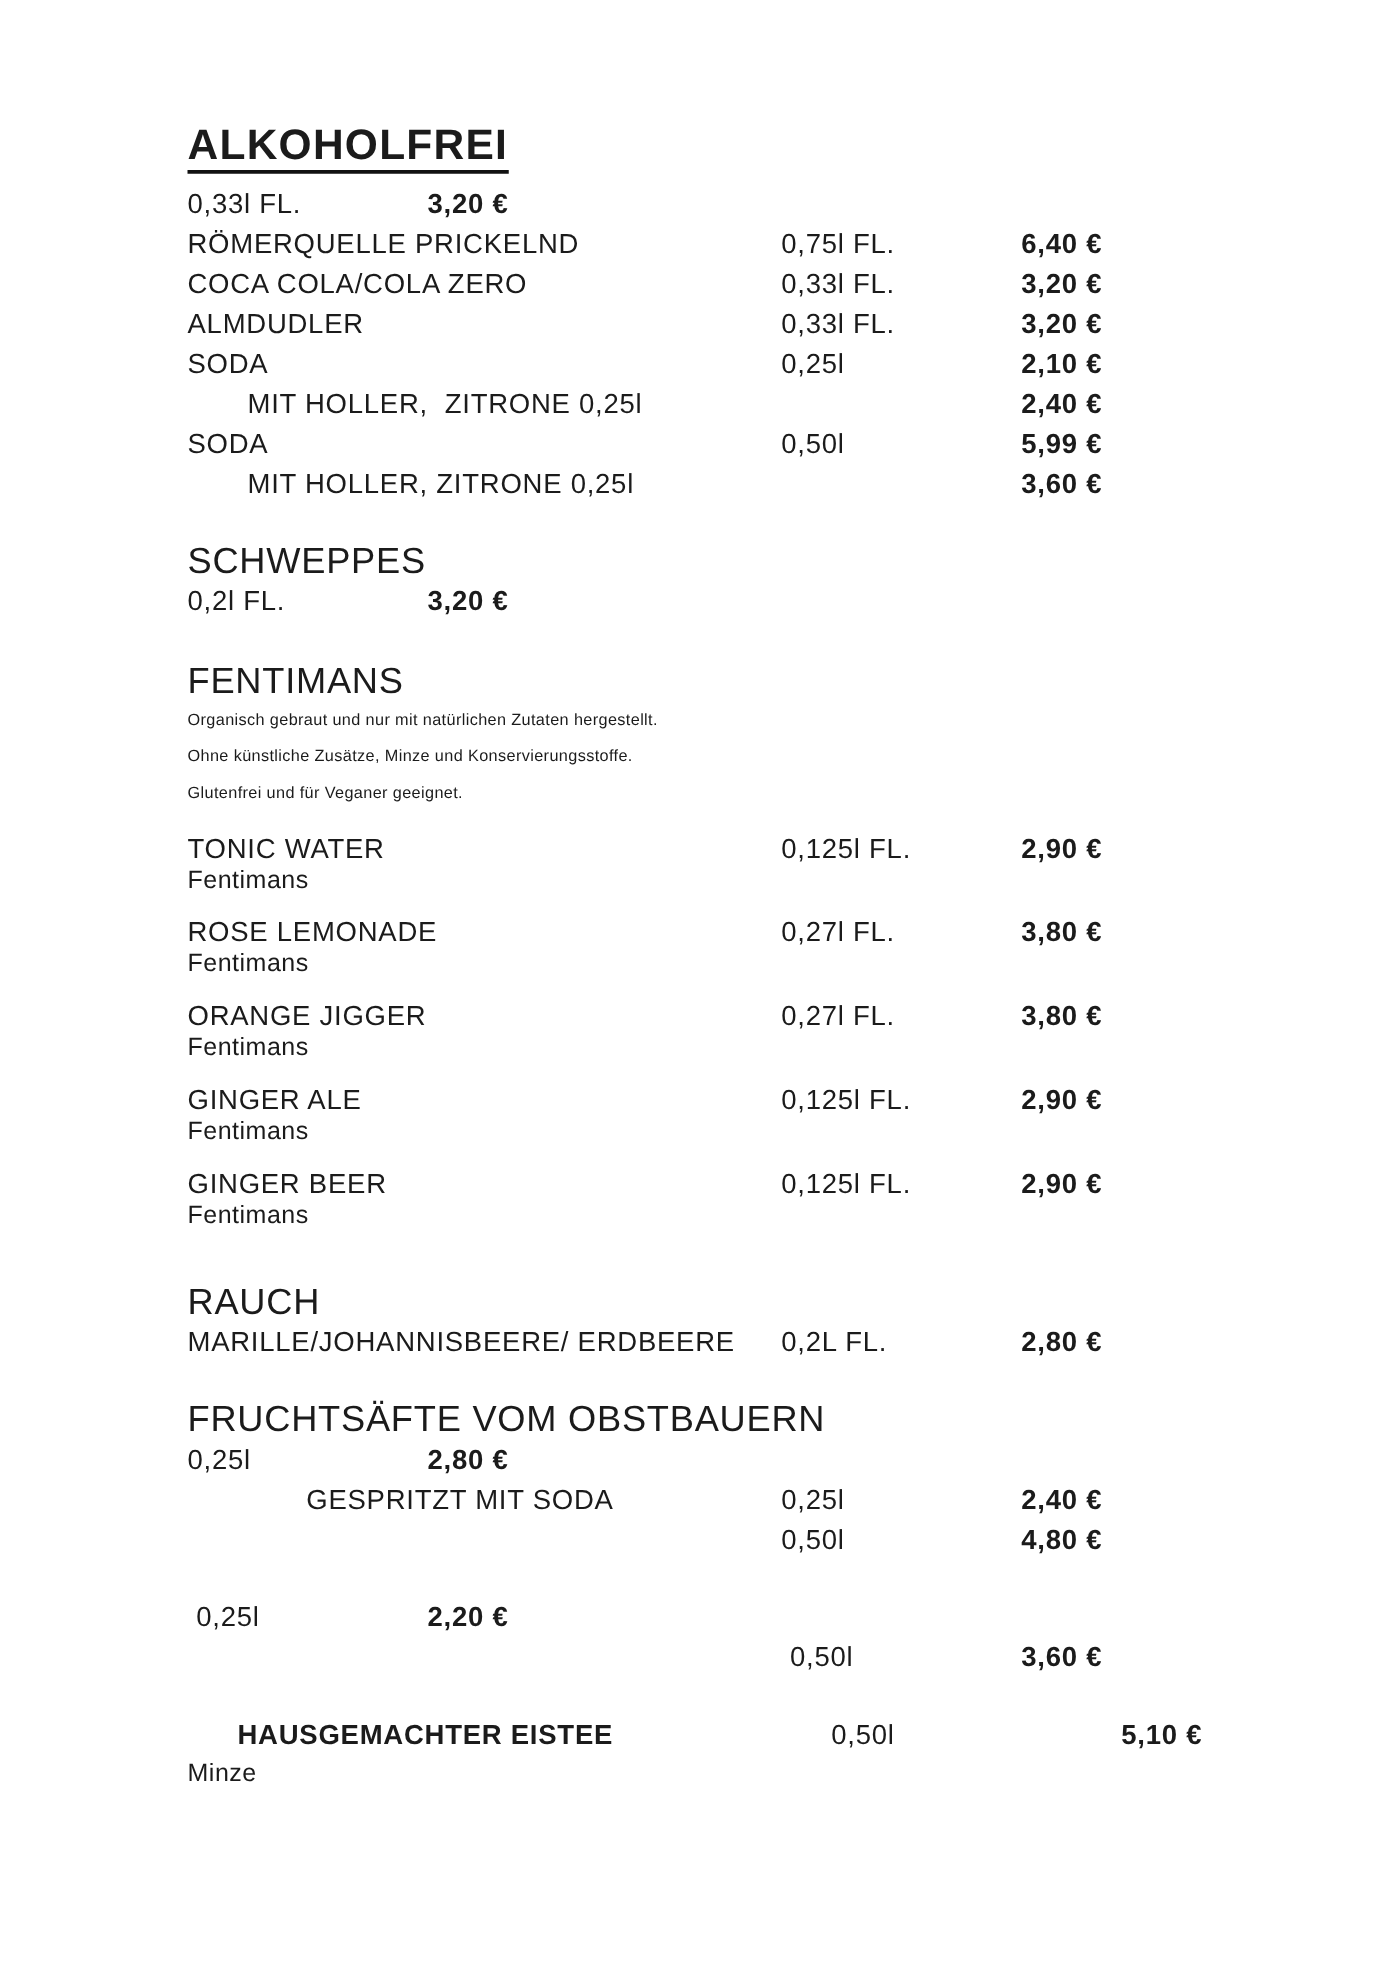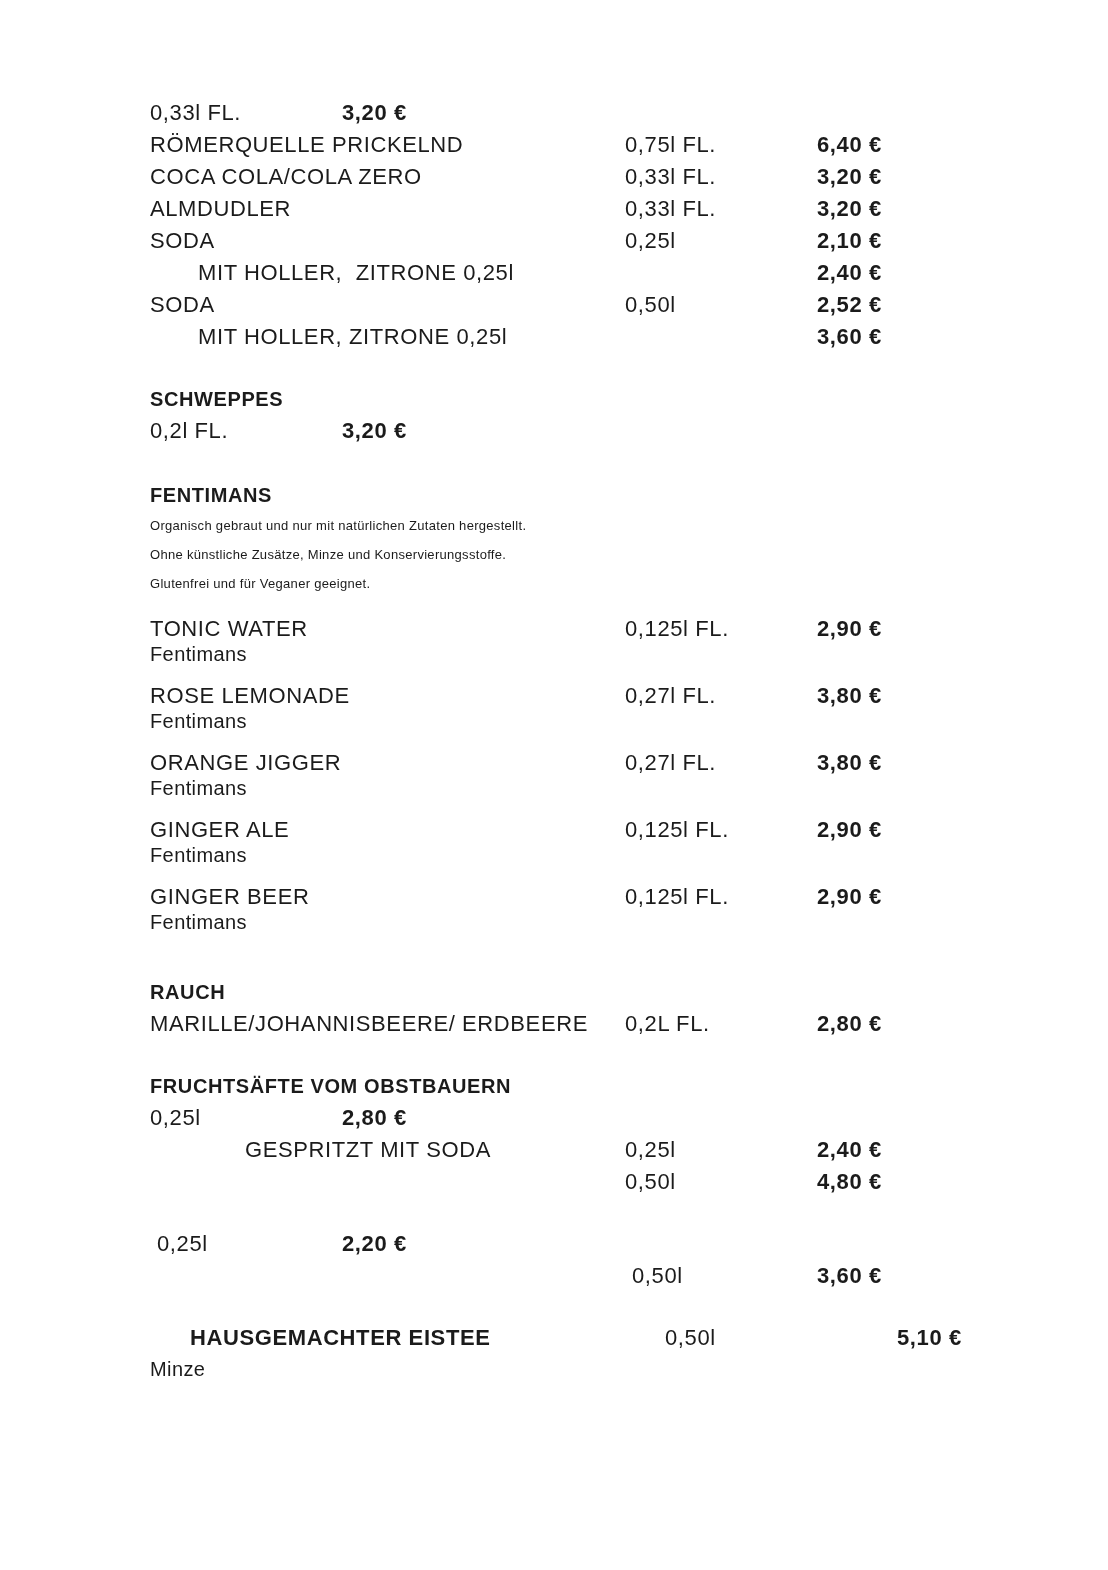--- a/index.html
+++ b/index.html
@@ -16,36 +16,37 @@
     white-space:pre;
   }
   .row { display:flex; align-items:baseline; font-size:22px; line-height:32px; letter-spacing:0.6px; }
   .name { width:475px; white-space:pre; box-sizing:border-box; }
   .size { width:192px; white-space:pre; box-sizing:border-box; }
   .price { width:73px; white-space:pre;font-weight:bold; }
   .indent1 { padding-left:48px; }
   .indent2 { padding-left:95px; }
   .size-shift { padding-left:7px; }
   .bold { font-weight:700;margin-left:40px; }
-  .header-row { font-size:20px; font-weight:700; line-height:32px; letter-spacing:0.6px; }
+  .header-row { font-size:29px; font-weight:400; line-height:32px; letter-spacing:0.6px; }
   .desc { font-size:13px; line-height:29px; letter-spacing:0.3px; }
   .desc-wrap { margin-bottom:18px; }
   .fent-item { margin-bottom:17px; }
   .fent-item .row { line-height:26px; }
   .sub { font-size:20px; line-height:24px; letter-spacing:0.4px; white-space:pre; }
   .gap-sm { height:30px; }
   .gap-xs { height:25px; }
   .gap-md { height:32px; }
   .sec { margin:0; }
 </style>
 </head>
 <body>
 
 <div class="page">
 
+  <div class="menu-title">ALKOHOLFREI</div>
 
   
   <div class="sec">
     <div class="row">
       <span class="size">0,33l FL.</span>
       <span class="price">3,20 €</span>
     </div>
     <div class="row">
       <span class="name">RÖMERQUELLE PRICKELND</span>
       <span class="size">0,75l FL.</span>
@@ -67,21 +68,21 @@
       <span class="price">2,10 €</span>
     </div>
     <div class="row">
       <span class="name indent1">MIT HOLLER,  ZITRONE 0,25l</span>
       <span class="size"></span>
       <span class="price">2,40 €</span>
     </div>
     <div class="row">
       <span class="name">SODA</span>
       <span class="size">0,50l</span>
-      <span class="price">2,52 €</span>
+      <span class="price">5,99 €</span>
     </div>
     <div class="row">
       <span class="name indent1">MIT HOLLER, ZITRONE 0,25l</span>
       <span class="size"></span>
       <span class="price">3,60 €</span>
     </div>
   </div>
 
   <div class="gap-sm"></div>
 

